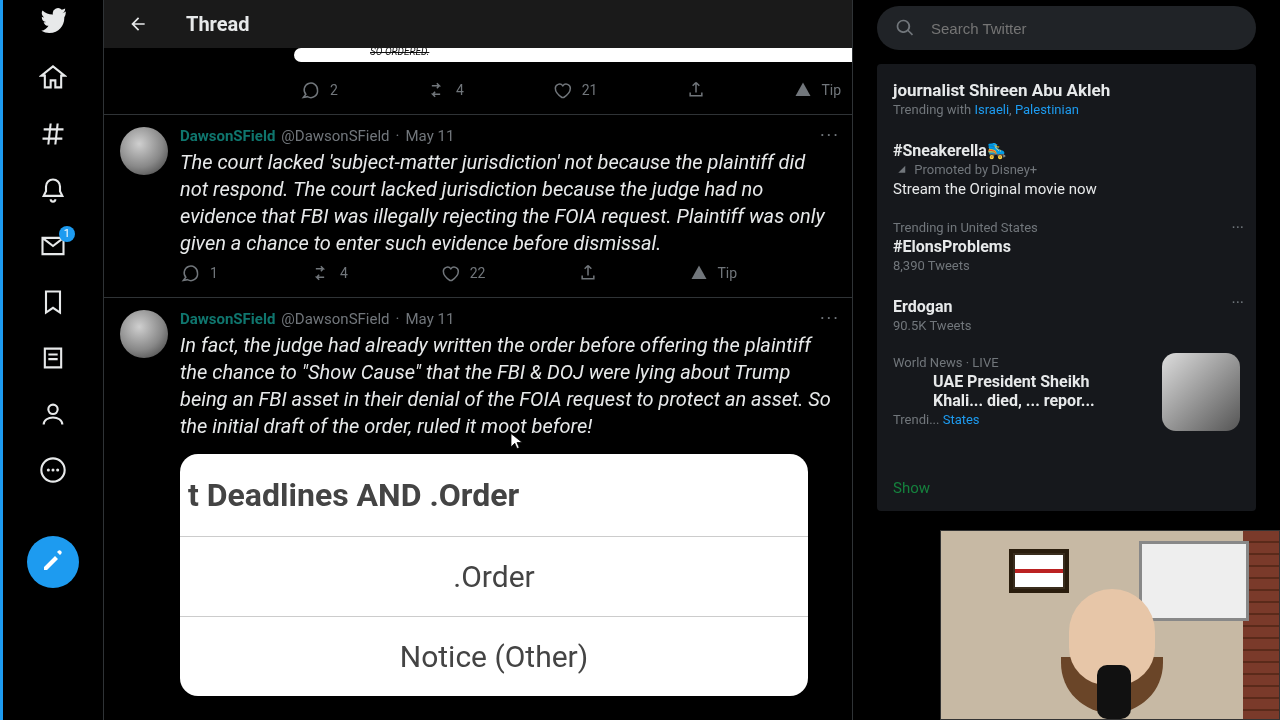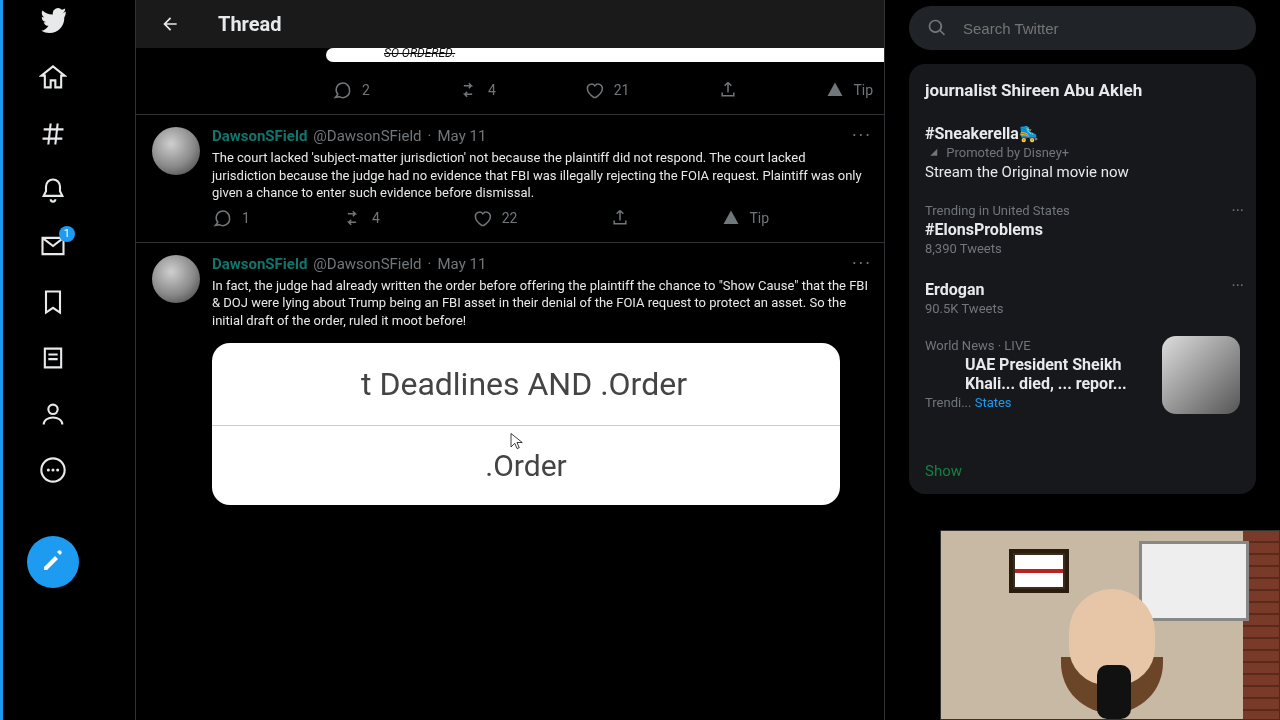--- a/index.html
+++ b/index.html
@@ -62,21 +62,20 @@
 
   
   .main {
     width: 750px;
     border-left: 1px solid #2f3336;
     border-right: 1px solid #2f3336;
     flex-shrink: 0;
     display: flex;
     flex-direction: column;
     height: 100%;
-    margin-left: 32px;
   }
   .header {
     display: flex;
     align-items: center;
     gap: 30px;
     padding: 8px 16px;
     background: rgba(30,30,30,0.85);
     backdrop-filter: blur(10px);
     position: sticky;
     top: 0;
@@ -89,21 +88,21 @@
   .feed { flex: 1; overflow: hidden; }
 
   .doc-snip {
     background: #fff;
     border-radius: 16px;
     margin: 0 0 12px 190px;
     width: 628px;
     height: 14px;
     position: relative;
   }
-  .doc-snip small{ position:absolute; left:58px; top:-2px; font-size:12px; color:#111; font-style:italic; text-decoration:line-through;}
+  .doc-snip small{ position:absolute; left:76px; top:-2px; font-size:10px; color:#111; font-style:italic; text-decoration:line-through;}
 
   .actions {
     display: flex;
     align-items: center;
     gap: 88px;
     padding: 6px 0 14px 196px;
     color: #71767b;
     font-size: 14px;
   }
   .action { display:flex; align-items:center; gap:10px; cursor:pointer;}
@@ -121,32 +120,32 @@
   .avatar {
     width: 48px; height: 48px; border-radius: 50%;
     background: radial-gradient(circle at 40% 35%, #cfcfcf 0%, #888 55%, #333 100%);
     flex-shrink: 0;
   }
   .tweet-body { flex: 1; }
   .tweet-head { display:flex; gap:6px; align-items:center; font-size:15px;}
   .tweet-head .name { font-weight:700; color:#0f766e;}
   .tweet-head .handle, .tweet-head .date { color:#71767b;text-align:center;}
   .tweet-more { position:absolute; top:10px; right:12px; color:#71767b; cursor:pointer; font-size:18px; letter-spacing:2px;}
-  .tweet-text { font-size:13px; line-height:1.35; margin-top:4px;}
+  .tweet-text { font-size:20px; line-height:1.35; margin-top:4px;font-style:italic;}
 
   .embed-doc {
     background:#fff;
     color:#333;
     border-radius:18px;
     margin:14px 0 0 0;
     overflow:hidden;
     width:628px;
   }
   .embed-row { padding:22px 12px; text-align:center; font-size:30px; color:#444; border-top:1px solid #ccc;}
-  .embed-row:first-child { border-top:none; text-align:center; padding-left:8px; font-size:32px;}
+  .embed-row:first-child { border-top:none; text-align:left; padding-left:8px; font-size:32px;font-weight:bold;}
   
   
   .right {
     flex:1;
     padding:0 24px;
     position:relative;
   }
   .search {
     margin-top:6px;
     background:#202327;
@@ -157,21 +156,21 @@
     padding:0 18px;
     gap:16px;
   }
   .search svg { width:20px;height:20px; fill:#71767b;}
   .search input {
     background:transparent; border:none; outline:none; color:#71767b; font-size:15px; flex:1;
   }
   .trends {
     margin-top:14px;
     background:#16181c;
-    border-radius:16px;
+    border-radius:4px;
     padding:4px 0 0 0;
   }
   .trend {
     padding:10px 16px 12px 16px;
     position:relative;
     cursor:pointer;
   }
   .trend .meta { color:#71767b; font-size:13px;}
   .trend .title { font-weight:700; font-size:16px; margin-top:2px; color:#e7e9ea;}
   .trend .sub { color:#71767b; font-size:13px; margin-top:2px;}
@@ -365,38 +364,44 @@
           <div class="tweet-head">
             <span class="name">DawsonSField</span>
             <span class="handle">@DawsonSField</span>
             <span class="handle">·</span>
             <span class="date">May 11</span>
           </div>
           <div class="tweet-text">In fact, the judge had already written the order before offering the plaintiff the chance to "Show Cause" that the FBI &amp; DOJ were lying about Trump being an FBI asset in their denial of the FOIA request to protect an asset. So the initial draft of the order, ruled it moot before!</div>
           <div class="embed-doc">
             <div class="embed-row">t Deadlines AND .Order</div>
             <div class="embed-row">.Order</div>
+            <div class="embed-row">Notice (Other)</div>
           </div>
         </div>
         <div class="tweet-more">···</div>
       </div>
     </div>
   </div>
 
   <div class="right">
     <div class="search">
       <svg viewBox="0 0 24 24">
           <path d="M10 2a8 8 0 105.3 14l5 5 1.4-1.4-5-5A8 8 0 0010 2zm0 2a6 6 0 110 12 6 6 0 010-12z"></path>
         </svg>
       <input type="text" placeholder="Search Twitter" style="">
     </div>
 
     <div class="trends">
       <div class="trend">
         <div class="title" style="font-size:17px;">journalist Shireen Abu Akleh</div>
+        <div class="sub">
+          <span>Trending with</span>
+          <span class="link">Israeli</span>,
+          <span class="link">Palestinian</span>
+        </div>
       </div>
 
       <div class="trend">
         <div class="title">#Sneakerella🛼</div>
         <div class="sub">
           <span class="promo-icon"><svg viewBox="0 0 24 24">
                 <path d="M3 21L21 3v12H9z"></path>
               </svg></span>
           <span>Promoted by Disney+</span>
         </div>

